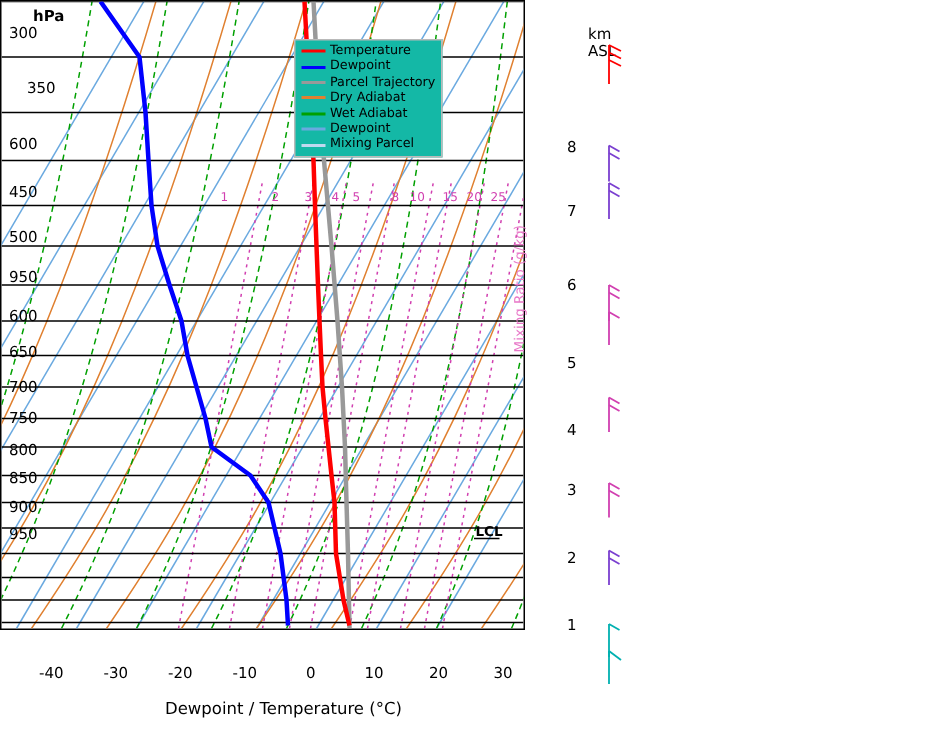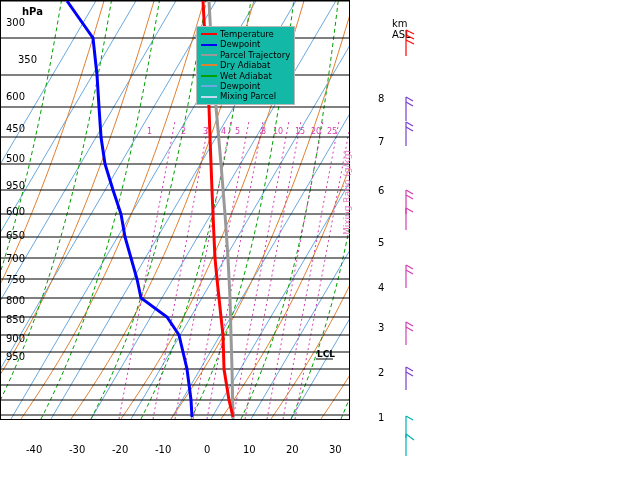--- a/index.html
+++ b/index.html
@@ -163,20 +163,21 @@
     <div class="abs tick-text" style="left:26px;top:0;">-40</div>
     <div class="abs tick-text" style="left:69px;top:0;">-30</div>
     <div class="abs tick-text" style="left:112px;top:0;">-20</div>
     <div class="abs tick-text" style="left:155px;top:0;">-10</div>
     <div class="abs tick-text" style="left:204px;top:0;">0</div>
     <div class="abs tick-text" style="left:243px;top:0;">10</div>
     <div class="abs tick-text" style="left:286px;top:0;">20</div>
     <div class="abs tick-text" style="left:329px;top:0;">30</div>
   </div>
 
+  <div class="xaxis-title">Dewpoint / Temperature (°C)</div>
 
   <div class="abs" style="left:378px;top:0;width:24px;height:486px;">
     <div class="abs tick-text" style="left:0;top:93px;">8</div>
     <div class="abs tick-text" style="left:0;top:136px;">7</div>
     <div class="abs tick-text" style="left:0;top:185px;">6</div>
     <div class="abs tick-text" style="left:0;top:237px;">5</div>
     <div class="abs tick-text" style="left:0;top:282px;">4</div>
     <div class="abs tick-text" style="left:0;top:322px;">3</div>
     <div class="abs tick-text" style="left:0;top:367px;">2</div>
     <div class="abs tick-text" style="left:0;top:412px;">1</div>

